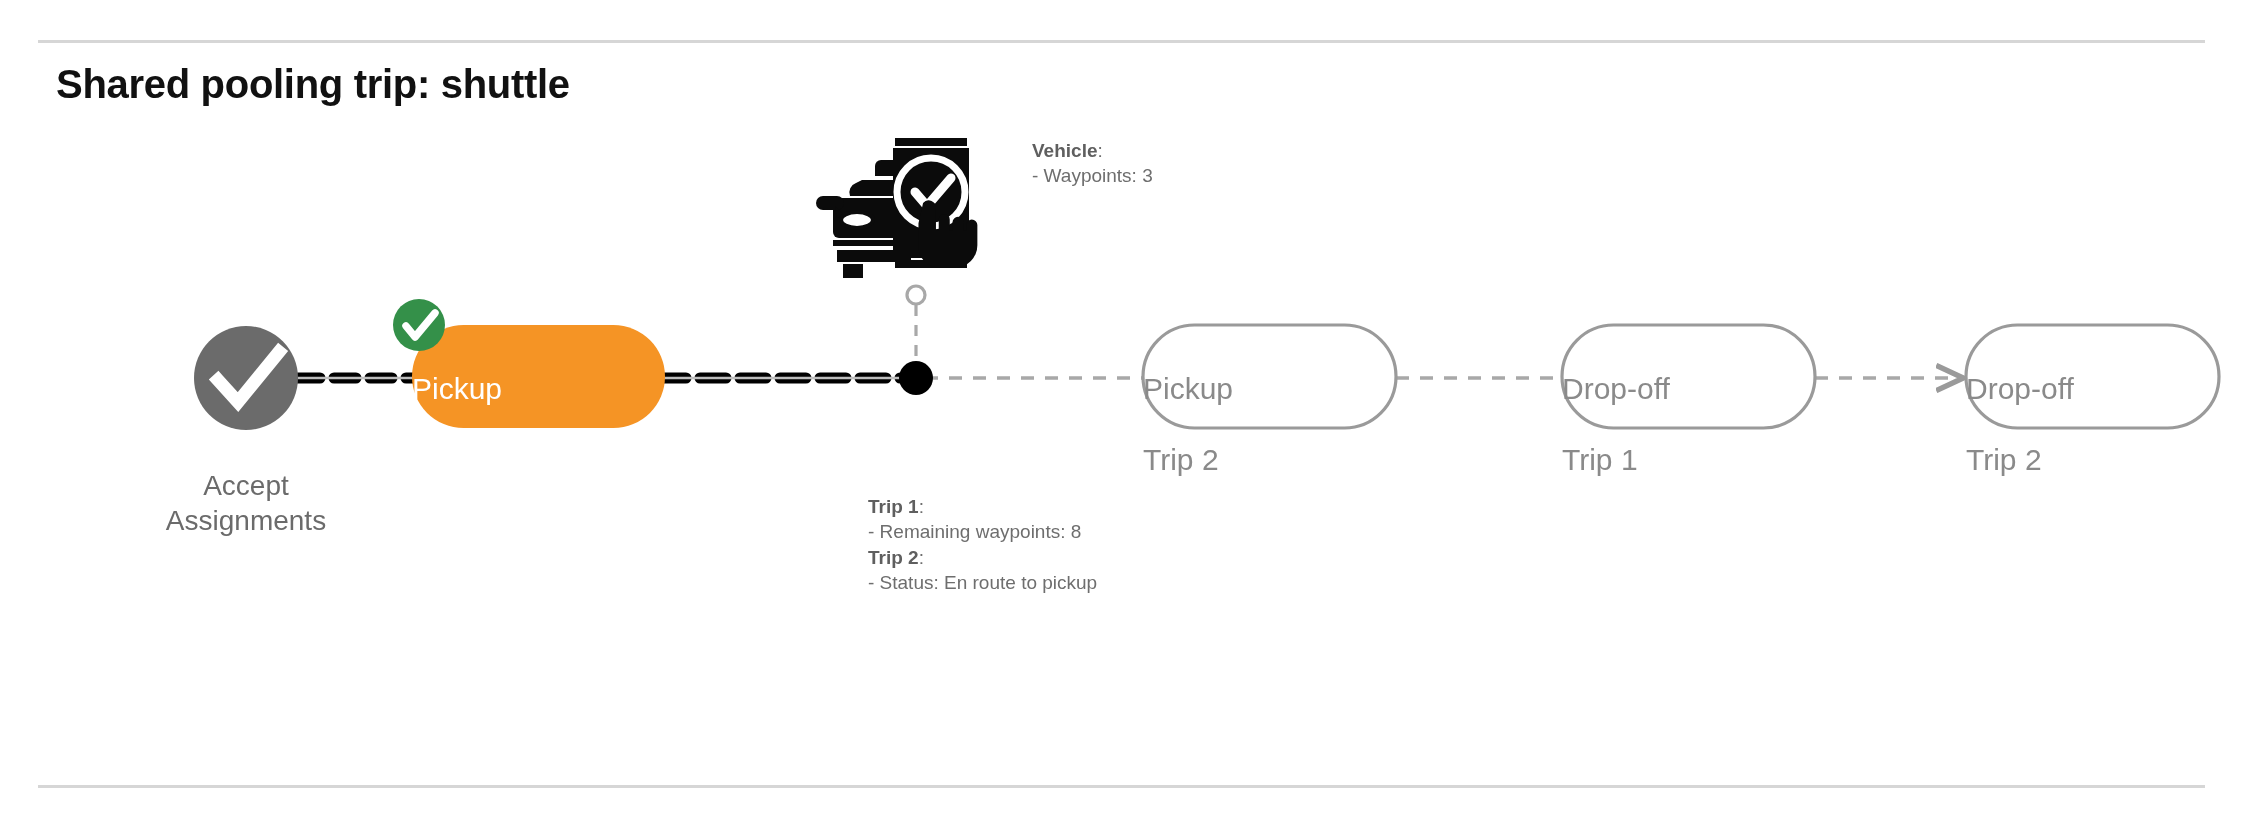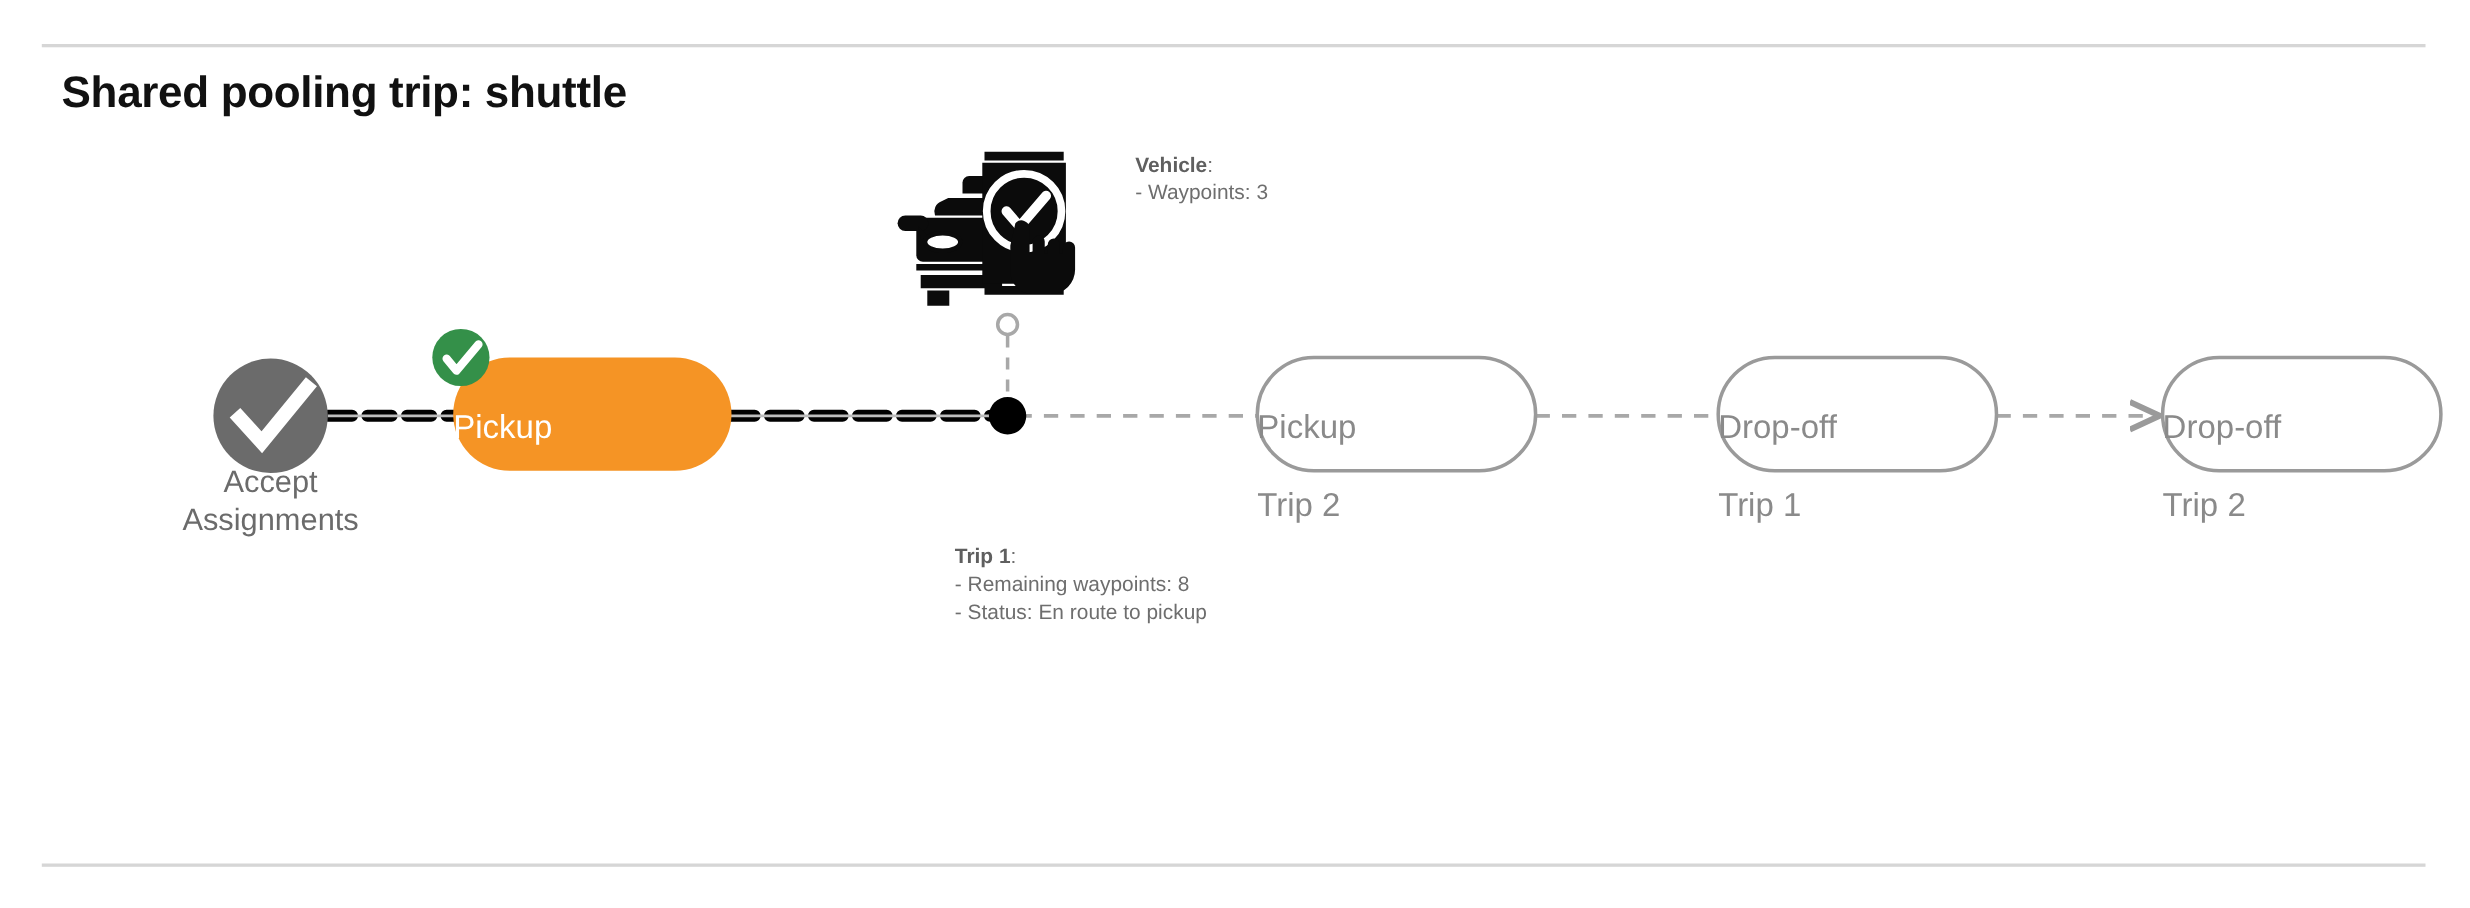--- a/index.html
+++ b/index.html
@@ -198,28 +198,29 @@
   <div class="node-label on-outline" style="left:1562px; top:336px; width:253px;">
     <span>Drop-off</span><br>
     <span>Trip 1</span>
   </div>
 
   <div class="node-label on-outline" style="left:1966px; top:336px; width:253px;">
     <span>Drop-off</span><br>
     <span>Trip 2</span>
   </div>
 
-  <div class="caption-under" style="left:96px; top:420px; width:300px;">Accept
+  <div class="caption-under" style="left:96px; top:468px; width:300px;">Accept
 Assignments</div>
 
   <div class="anno" style="left:1032px; top:138px;">
     <span class="row"><span class="strong">Vehicle</span><span>:</span></span>
     <span class="row">- Waypoints: 3</span>
   </div>
 
   <div class="anno" style="left:868px; top:494px;">
     <span class="row"><span class="strong">Trip 1</span><span>:</span></span>
     <span class="row">- Remaining waypoints: 8</span>
 
+    <span class="row"><span class="strong">Trip 2</span><span>:</span></span>
     <span class="row">- Status:  En route to pickup</span>
   </div>
 
 </div>
 
 </body></html>

